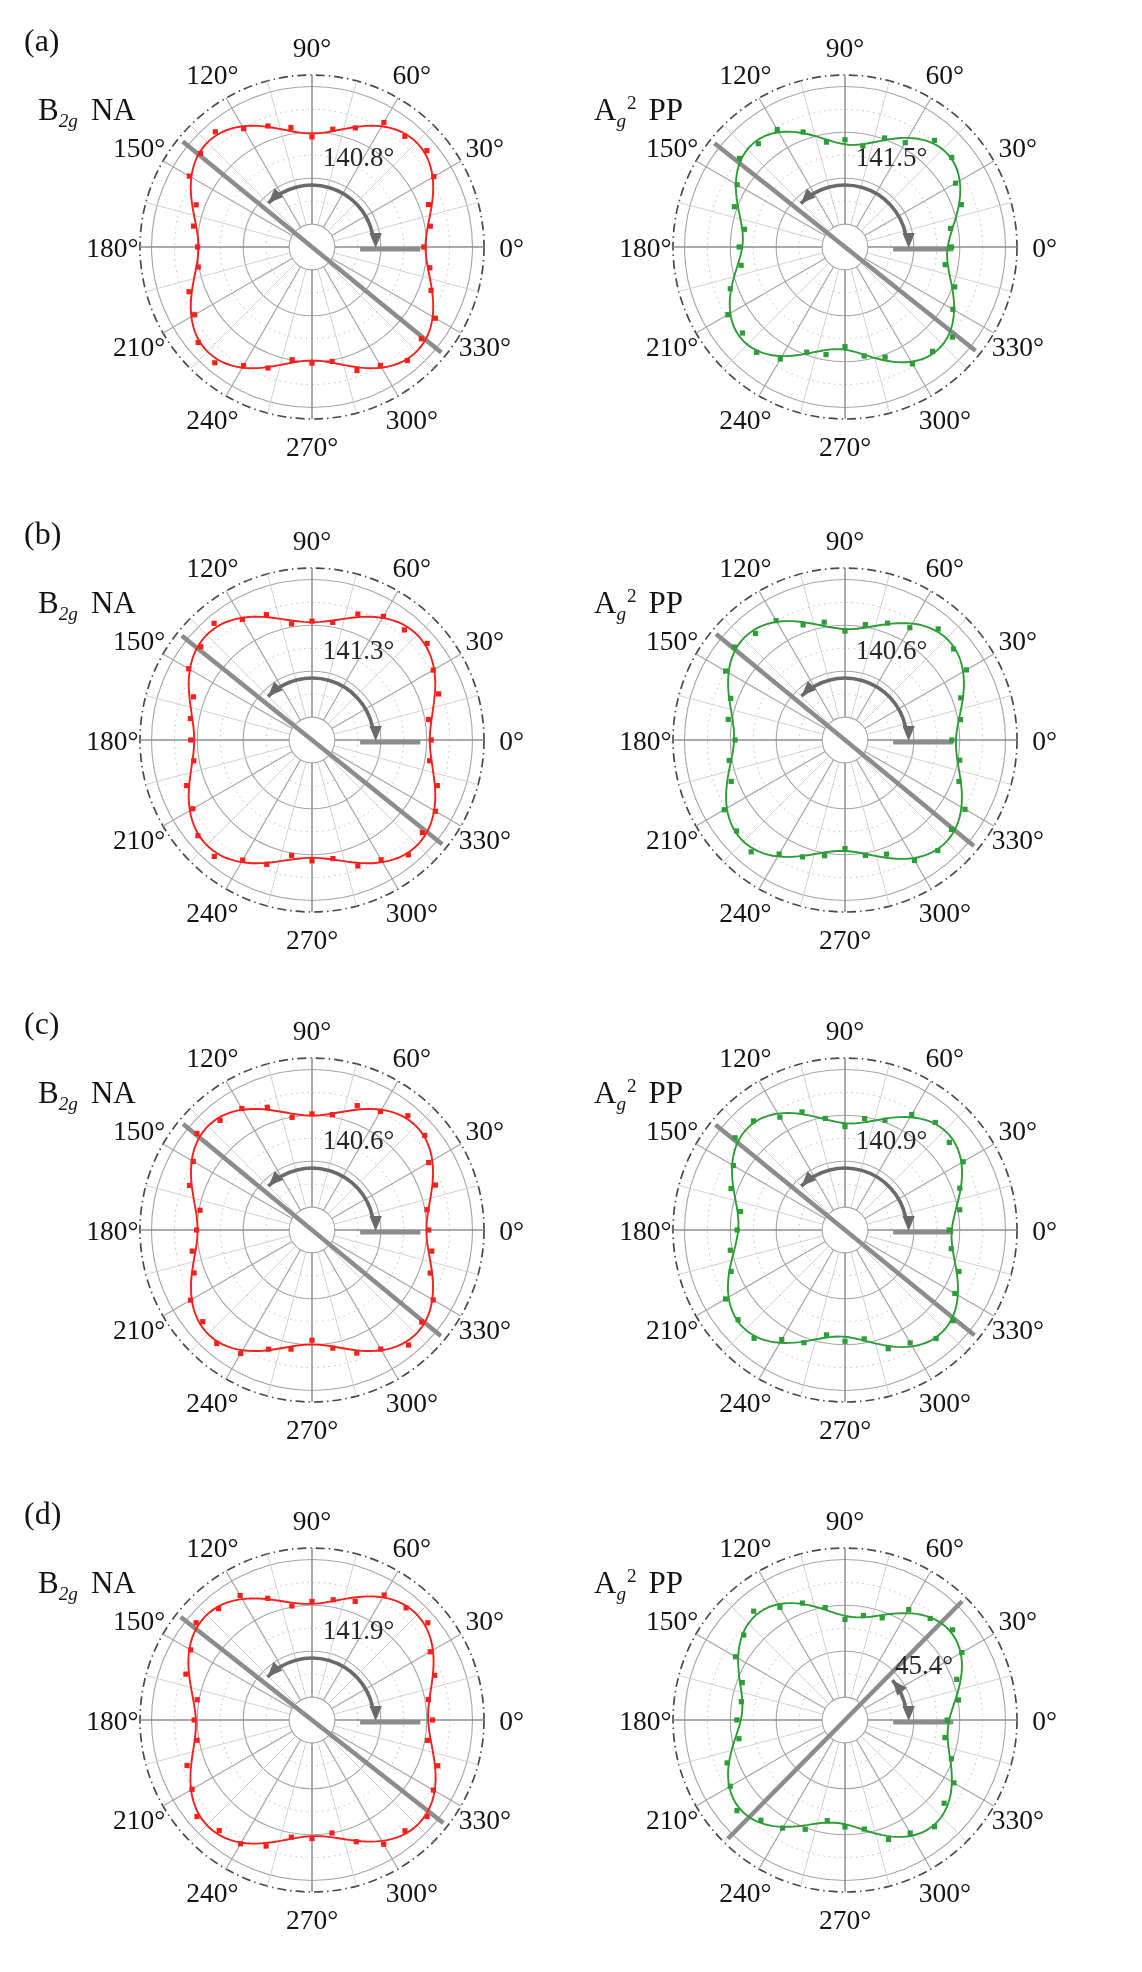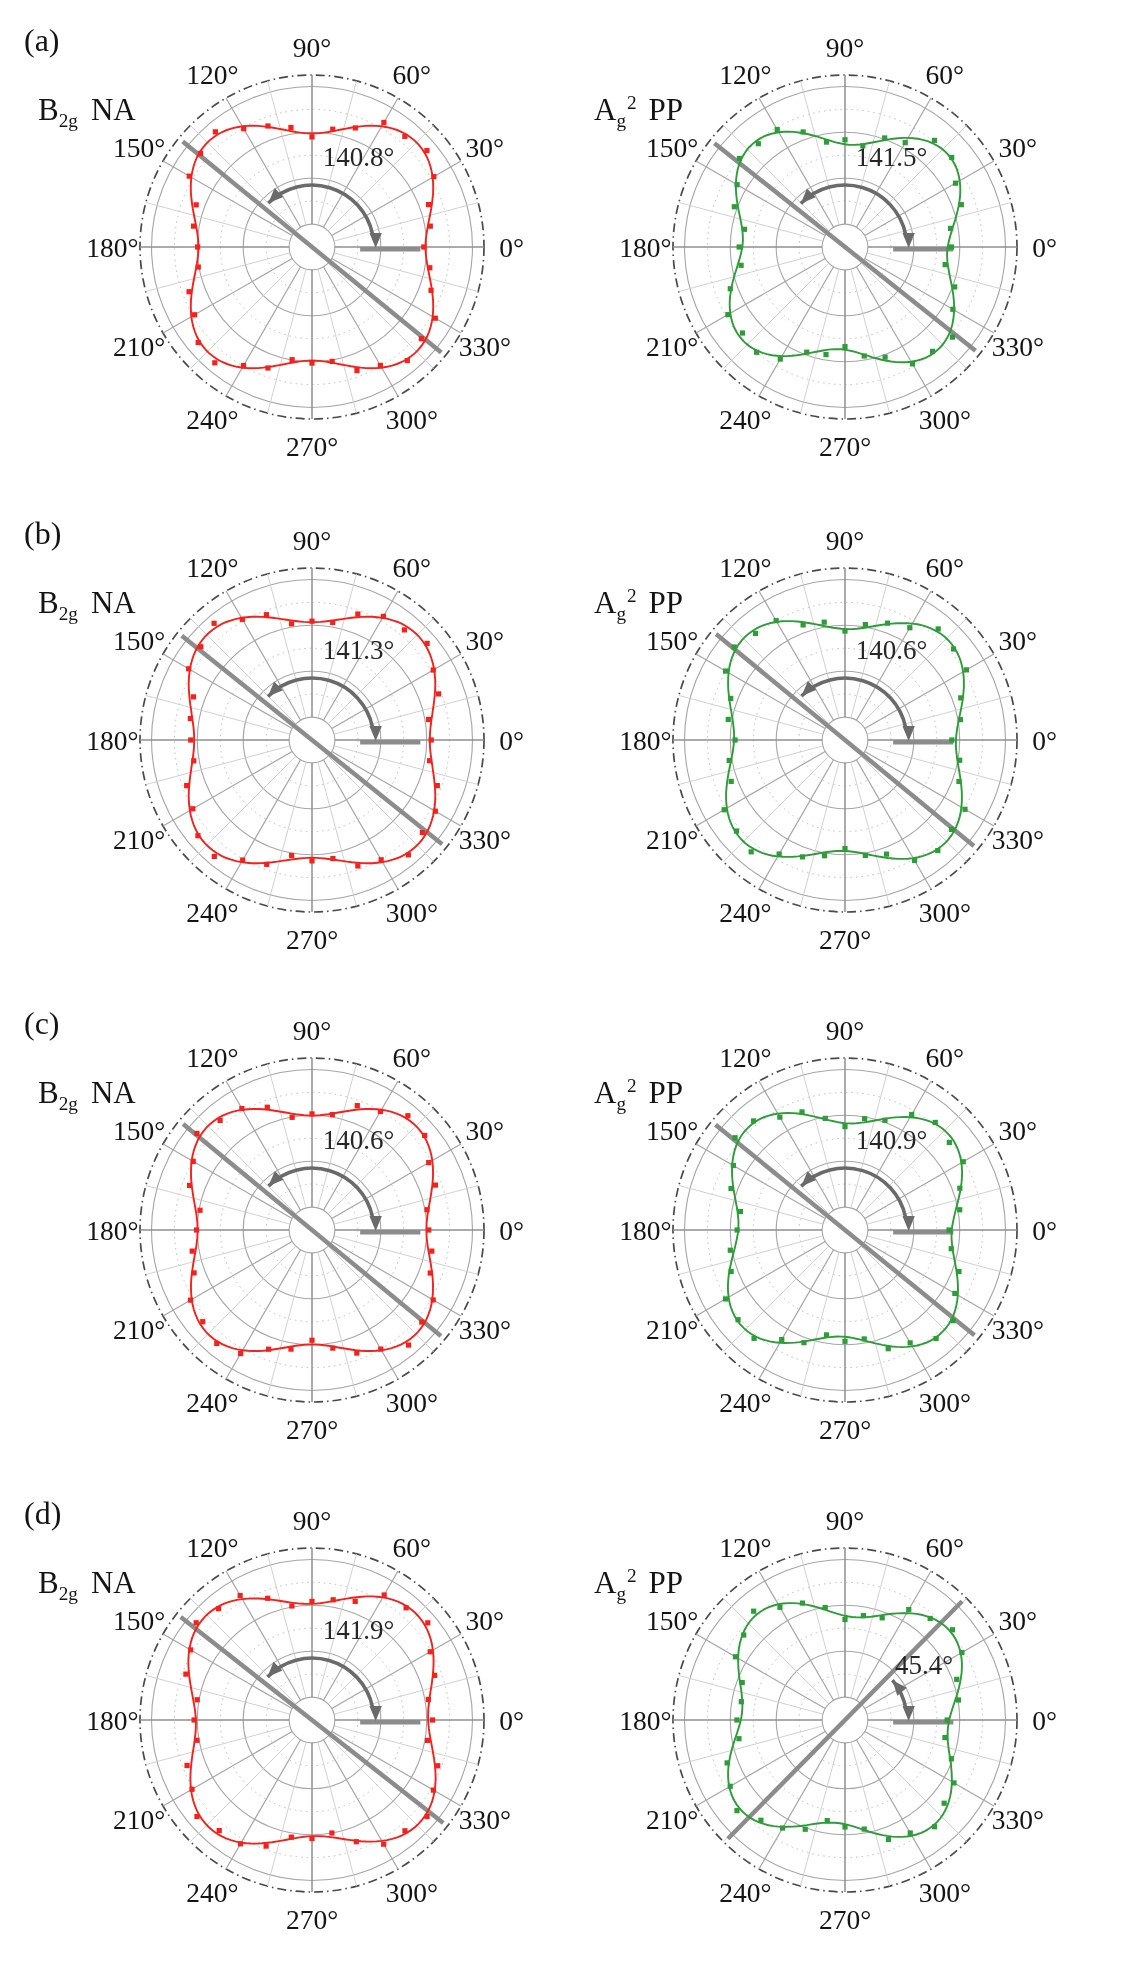--- a/index.html
+++ b/index.html
@@ -2,21 +2,21 @@
 <html><head>
 <meta charset="utf-8">
 <style>
   html,body{margin:0;padding:0;background:#ffffff;}
   .page{
     position:relative;width:1142px;height:1972px;background:#ffffff;overflow:hidden;
     font-family:"Liberation Serif","DejaVu Serif",serif;color:#141414;
   }
   .row-letter{position:absolute;left:24px;font-size:32px;color:#141414;}
   .panel-title{position:absolute;font-size:31px;color:#141414;white-space:nowrap;}
-  .panel-title sub{font-size:0.62em;vertical-align:-0.35em;}
+  .panel-title sub{font-size:0.62em;vertical-align:-0.35em;font-style:italic;}
   .panel-title sup{font-size:0.62em;vertical-align:0.55em;margin-left:1px;}
   .panel-title .rest{margin-left:12px;margin-top:16px;}
   svg.polar{position:absolute;font-family:"Liberation Serif","DejaVu Serif",serif;}
 </style>
 </head>
 <body>
 
 <div class="page">
 
   <div class="row-letter" style="top:22px">(a)</div>

